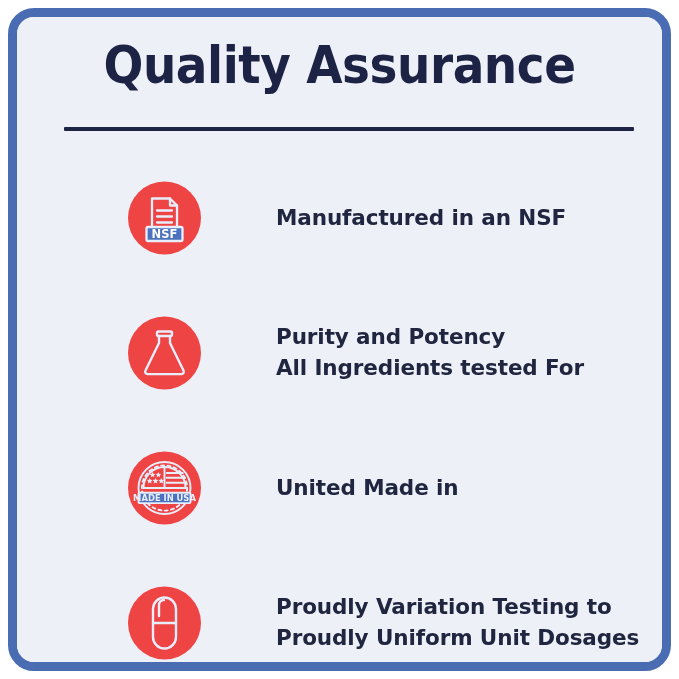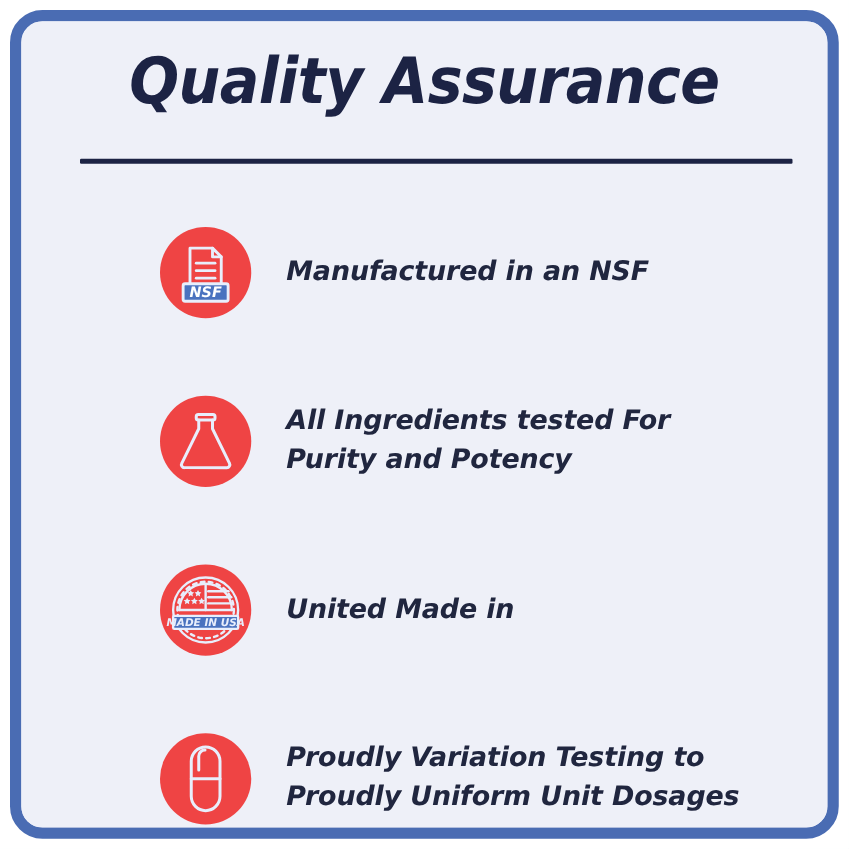--- a/index.html
+++ b/index.html
@@ -18,21 +18,20 @@
     position: absolute;
     left: 8px;
     top: 8px;
     width: 663px;
     height: 663px;
     box-sizing: border-box;
     border: 9px solid #4a6cb3;
     border-radius: 26px;
     background: #eef0f8;
     overflow: hidden;
-    font-style: italic;
   }
 
   .panel-inner {
     position: absolute;
     inset: 0;
     background: #eef0f8;
   }
 
   .title {
     position: absolute;
@@ -107,20 +106,21 @@
     font-weight: bold;
     color: #20263f;
     line-height: 1.48;
     letter-spacing: -0.1px;
     transform-origin: left center;
   }
 
   .row-text .ln {
     display: block;
     white-space: nowrap;
+    margin-left: 47px;
   }
 </style>
 </head>
 <body>
 
 <div class="panel">
   <div class="panel-inner">
 
     <div class="title">Quality Assurance</div>
 
@@ -154,22 +154,22 @@
           <span class="icon-circle">
             <svg viewBox="0 0 73 73" xmlns="http://www.w3.org/2000/svg">
               <g fill="none" stroke="#e8eefc" stroke-width="2.4" stroke-linejoin="round" stroke-linecap="round">
                 <rect x="29" y="15" width="15" height="4.5" rx="1.6"></rect>
                 <path d="M31 19.5 v7 L17.5 54 a2.4 2.4 0 0 0 2.1 3.6 h33.8 a2.4 2.4 0 0 0 2.1 -3.6 L42 26.5 v-7"></path>
               </g>
             </svg>
           </span>
         </div>
         <div class="row-text">
+          <span class="ln">Purity and Potency</span>
           <span class="ln">All Ingredients tested For</span>
-          <span class="ln">Purity and Potency</span>
         </div>
       </div>
 
       <div class="row">
         <div class="icon-wrap">
           <span class="icon-circle">
             <svg viewBox="0 0 73 73" xmlns="http://www.w3.org/2000/svg">
               <g fill="none" stroke="#e8eefc" stroke-width="1.9" stroke-linejoin="round" stroke-linecap="round">
                 <circle cx="36.5" cy="36.5" r="26"></circle>
                 <circle cx="36.5" cy="36.5" r="22.6" stroke-dasharray="3 3.4"></circle>

